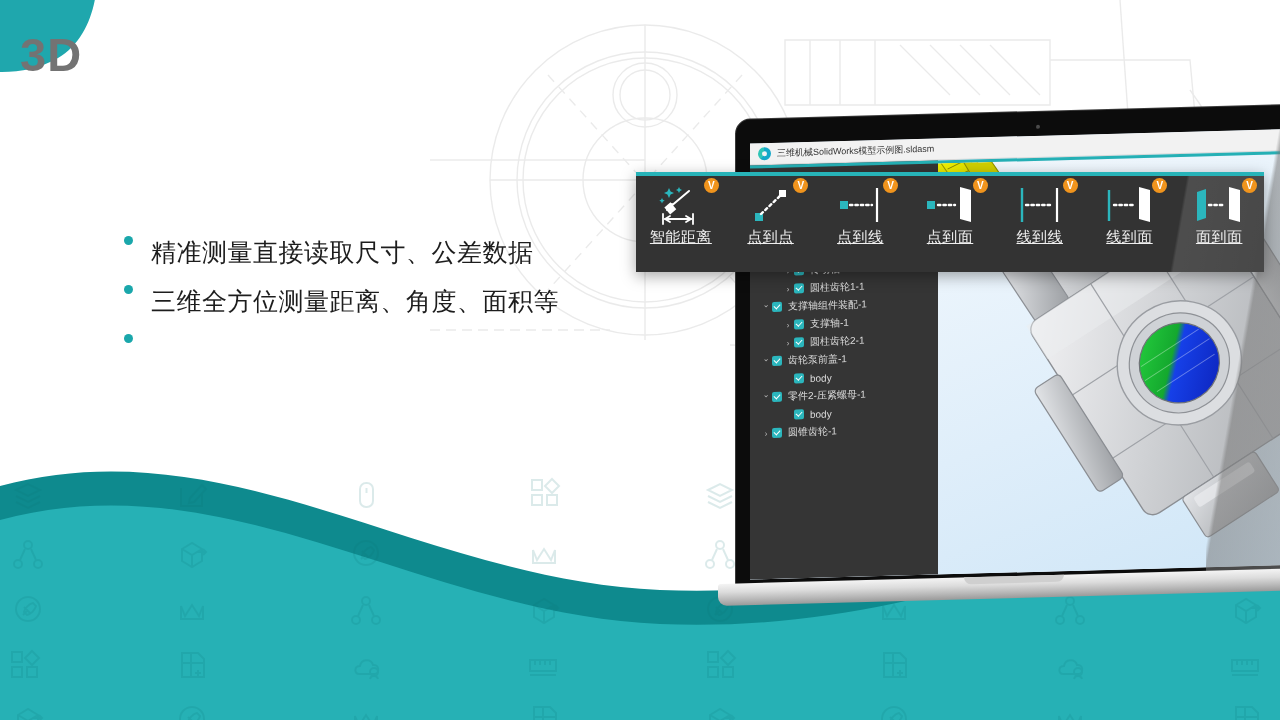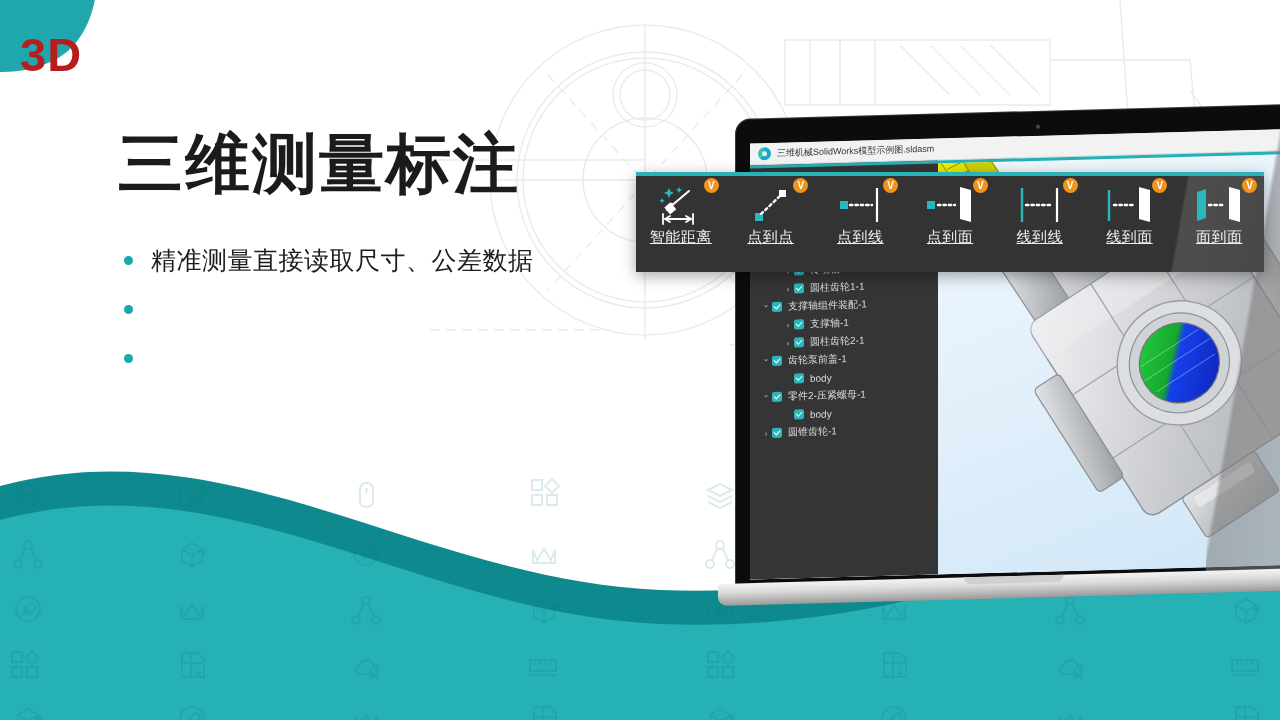--- a/index.html
+++ b/index.html
@@ -16,35 +16,35 @@
   
   .wave-wrap{position:absolute;left:0;bottom:0;width:1280px;height:330px;}
 
   
   .pattern{position:absolute;left:0;bottom:0;width:1280px;height:250px;opacity:.14;}
 
   
   .blob{position:absolute;left:-60px;top:-70px;width:200px;height:190px;}
   .blob-label{
     position:absolute;left:20px;top:25px;width:90px;height:60px;
-    color:#b91c1c;font-size:47px;font-weight:bold;letter-spacing:1px;
+    color:#737373;font-size:47px;font-weight:bold;letter-spacing:1px;
     line-height:60px;
   }
 
   
   .headline{
     position:absolute;left:118px;top:120px;
     font-size:65px;font-weight:bold;color:#1b1b1b;
     letter-spacing:2px;white-space:nowrap;
     font-family:"Liberation Sans","DejaVu Sans",sans-serif;
   }
 
   
   .bullets{position:absolute;left:124px;top:236px;}
-  .bullet-row{display:flex;align-items:center;height:49px;}
+  .bullet-row{display:flex;height:49px;}
   .bullet-dot{
     width:9px;height:9px;border-radius:50%;background:#1aa7ab;
     margin-right:18px;flex:none;
   }
   .bullet-text{
     font-size:25px;color:#1d1d1d;letter-spacing:.5px;white-space:nowrap;
   }
 
   
   .laptop{position:absolute;left:718px;top:120px;width:620px;height:510px;}
@@ -278,29 +278,29 @@
       <use href="#p-crown" x="1056" y="236"></use>
         <use href="#p-fileadd" x="1232" y="234"></use>
     </g>
   </svg>
 
   <svg class="blob" viewBox="0 0 200 190">
     <path d="M0 0 L148 0 C 166 40 158 105 118 128 C 80 150 36 142 0 132 Z" fill="#1fa7ad"></path>
   </svg>
   <div class="blob-label">3D</div>
 
-  <div class="headline">三维测量标注</div>
 
   <div class="bullets">
     <div class="bullet-row">
       <span class="bullet-dot"></span>
       <span class="bullet-text">精准测量直接读取尺寸、公差数据</span>
     </div>
     <div class="bullet-row">
       <span class="bullet-dot"></span>
+      <span class="bullet-text">三维全方位测量距离、角度、面积等</span>
     </div>
     <div class="bullet-row">
       <span class="bullet-dot"></span>
     </div>
   </div>
 
   <div class="laptop">
     <div class="lid">
       <div class="cam"></div>
       <div class="screen">

